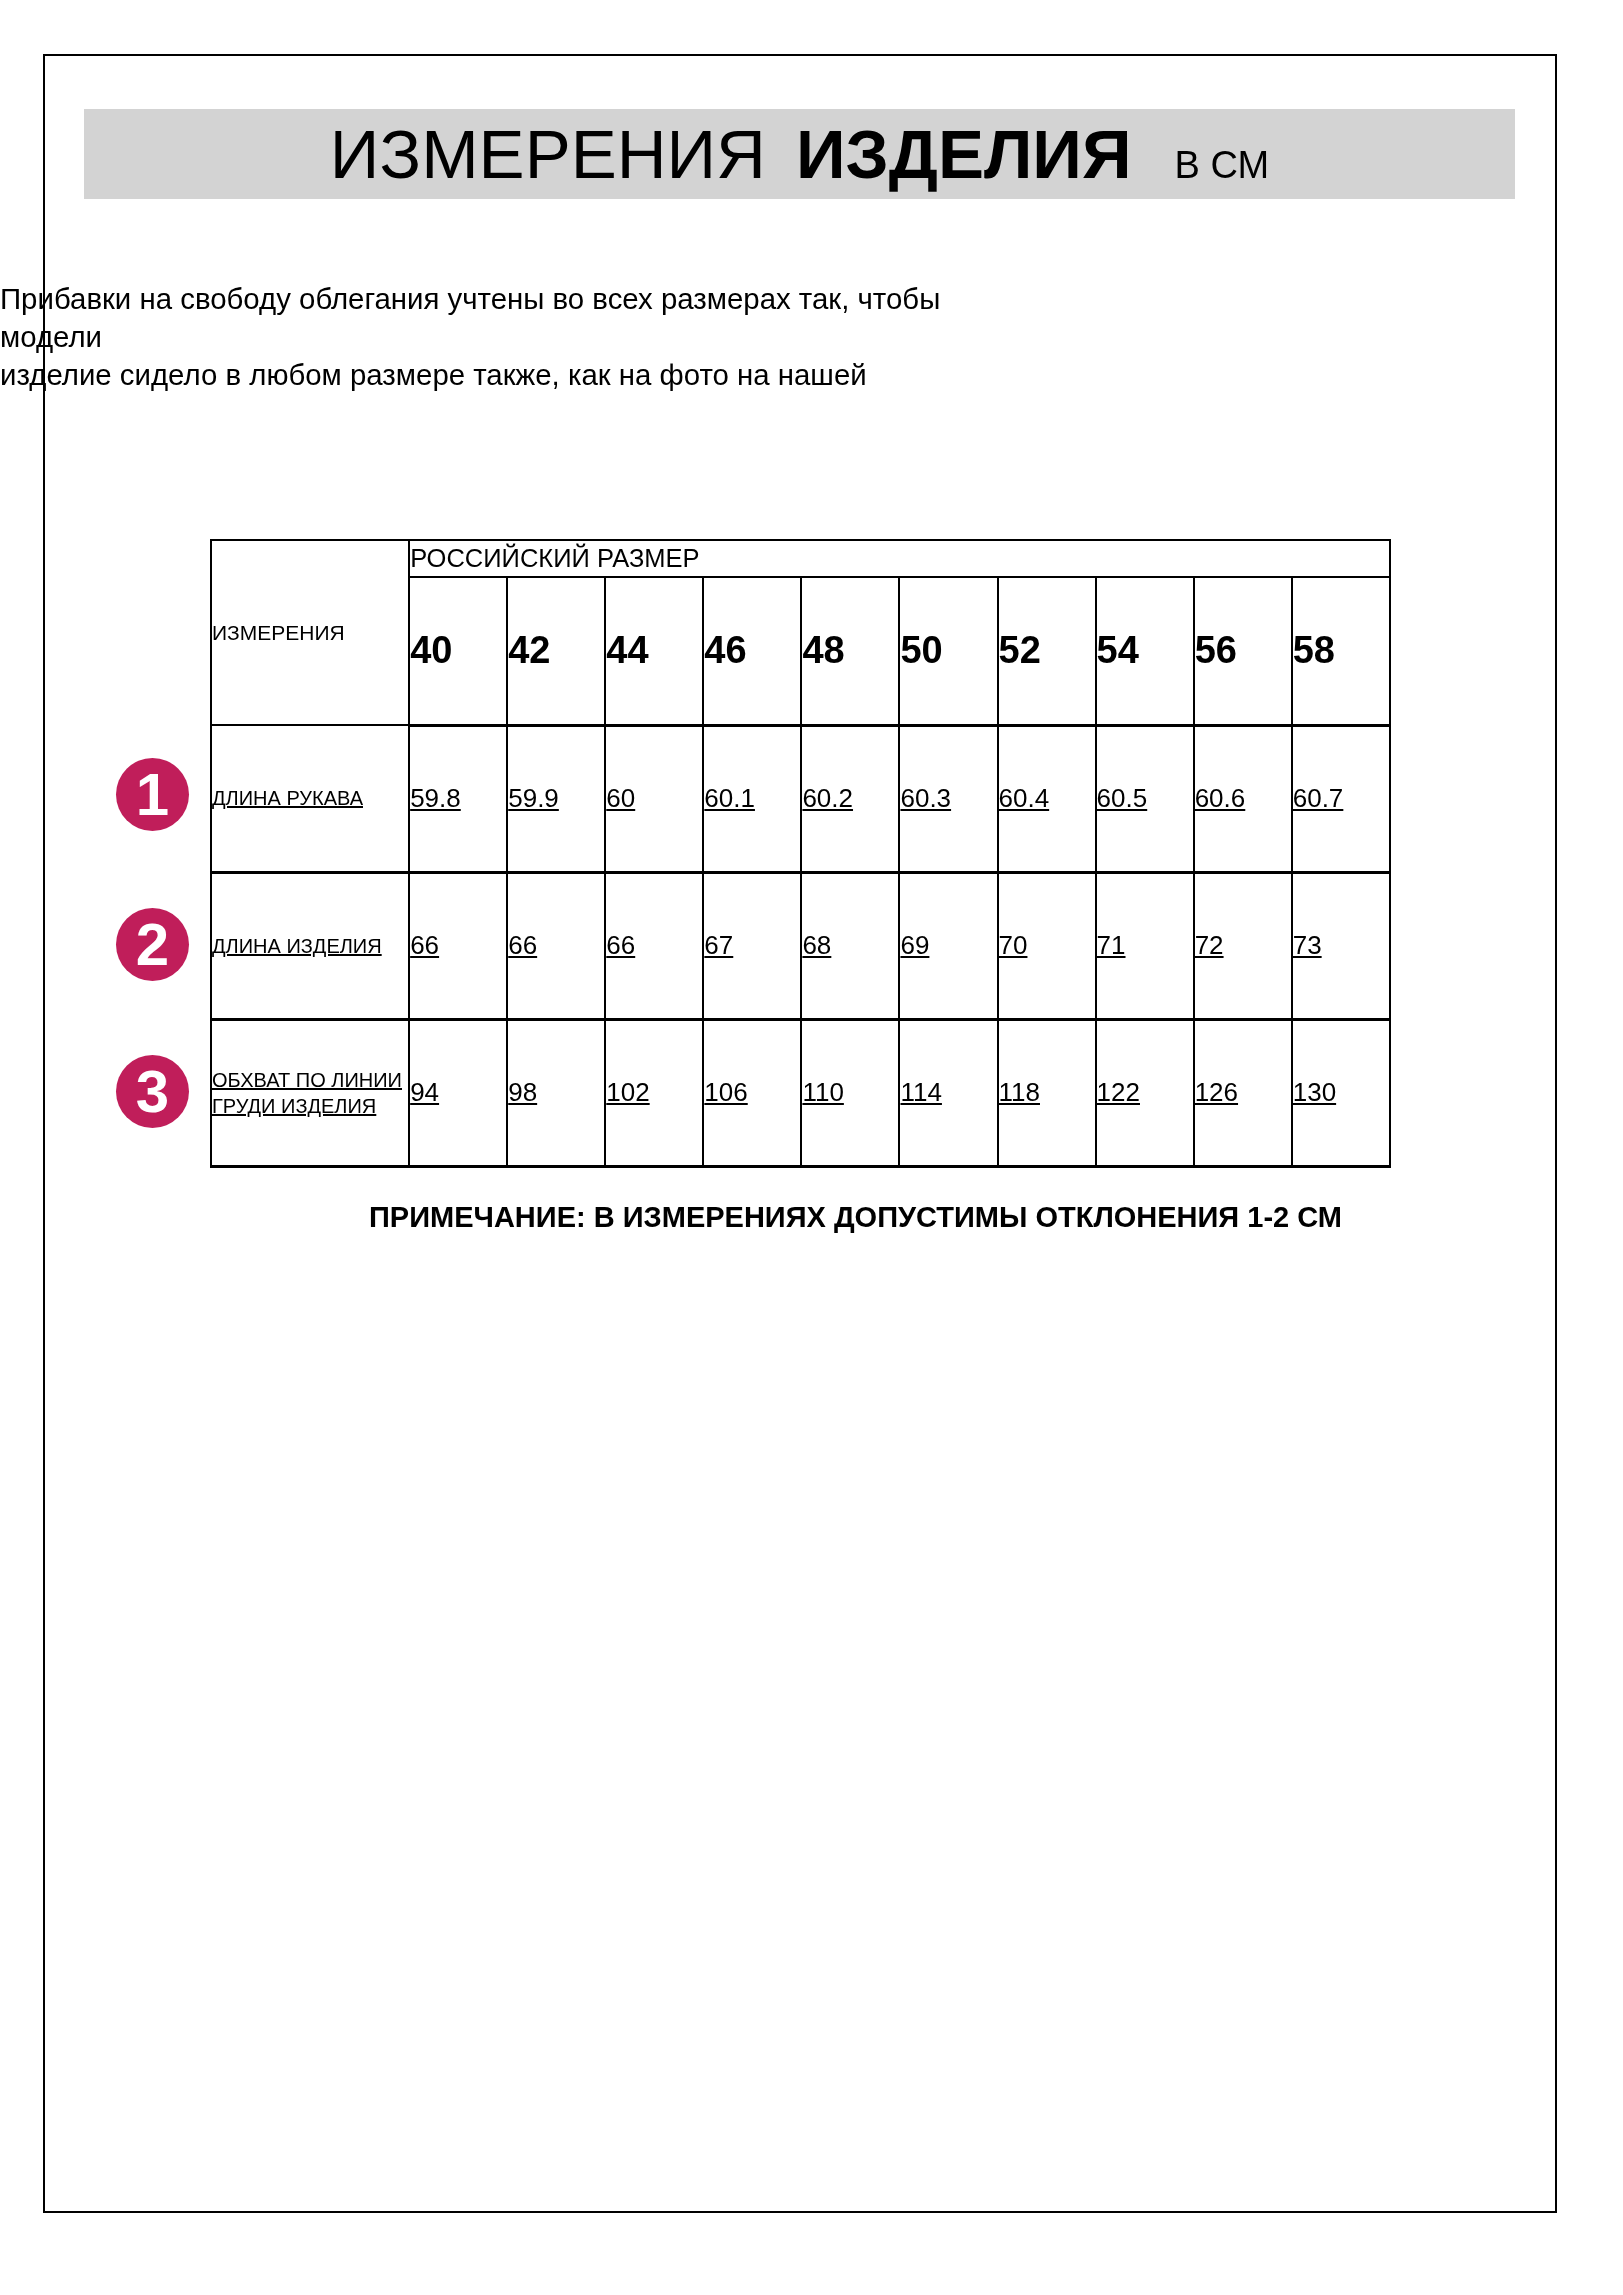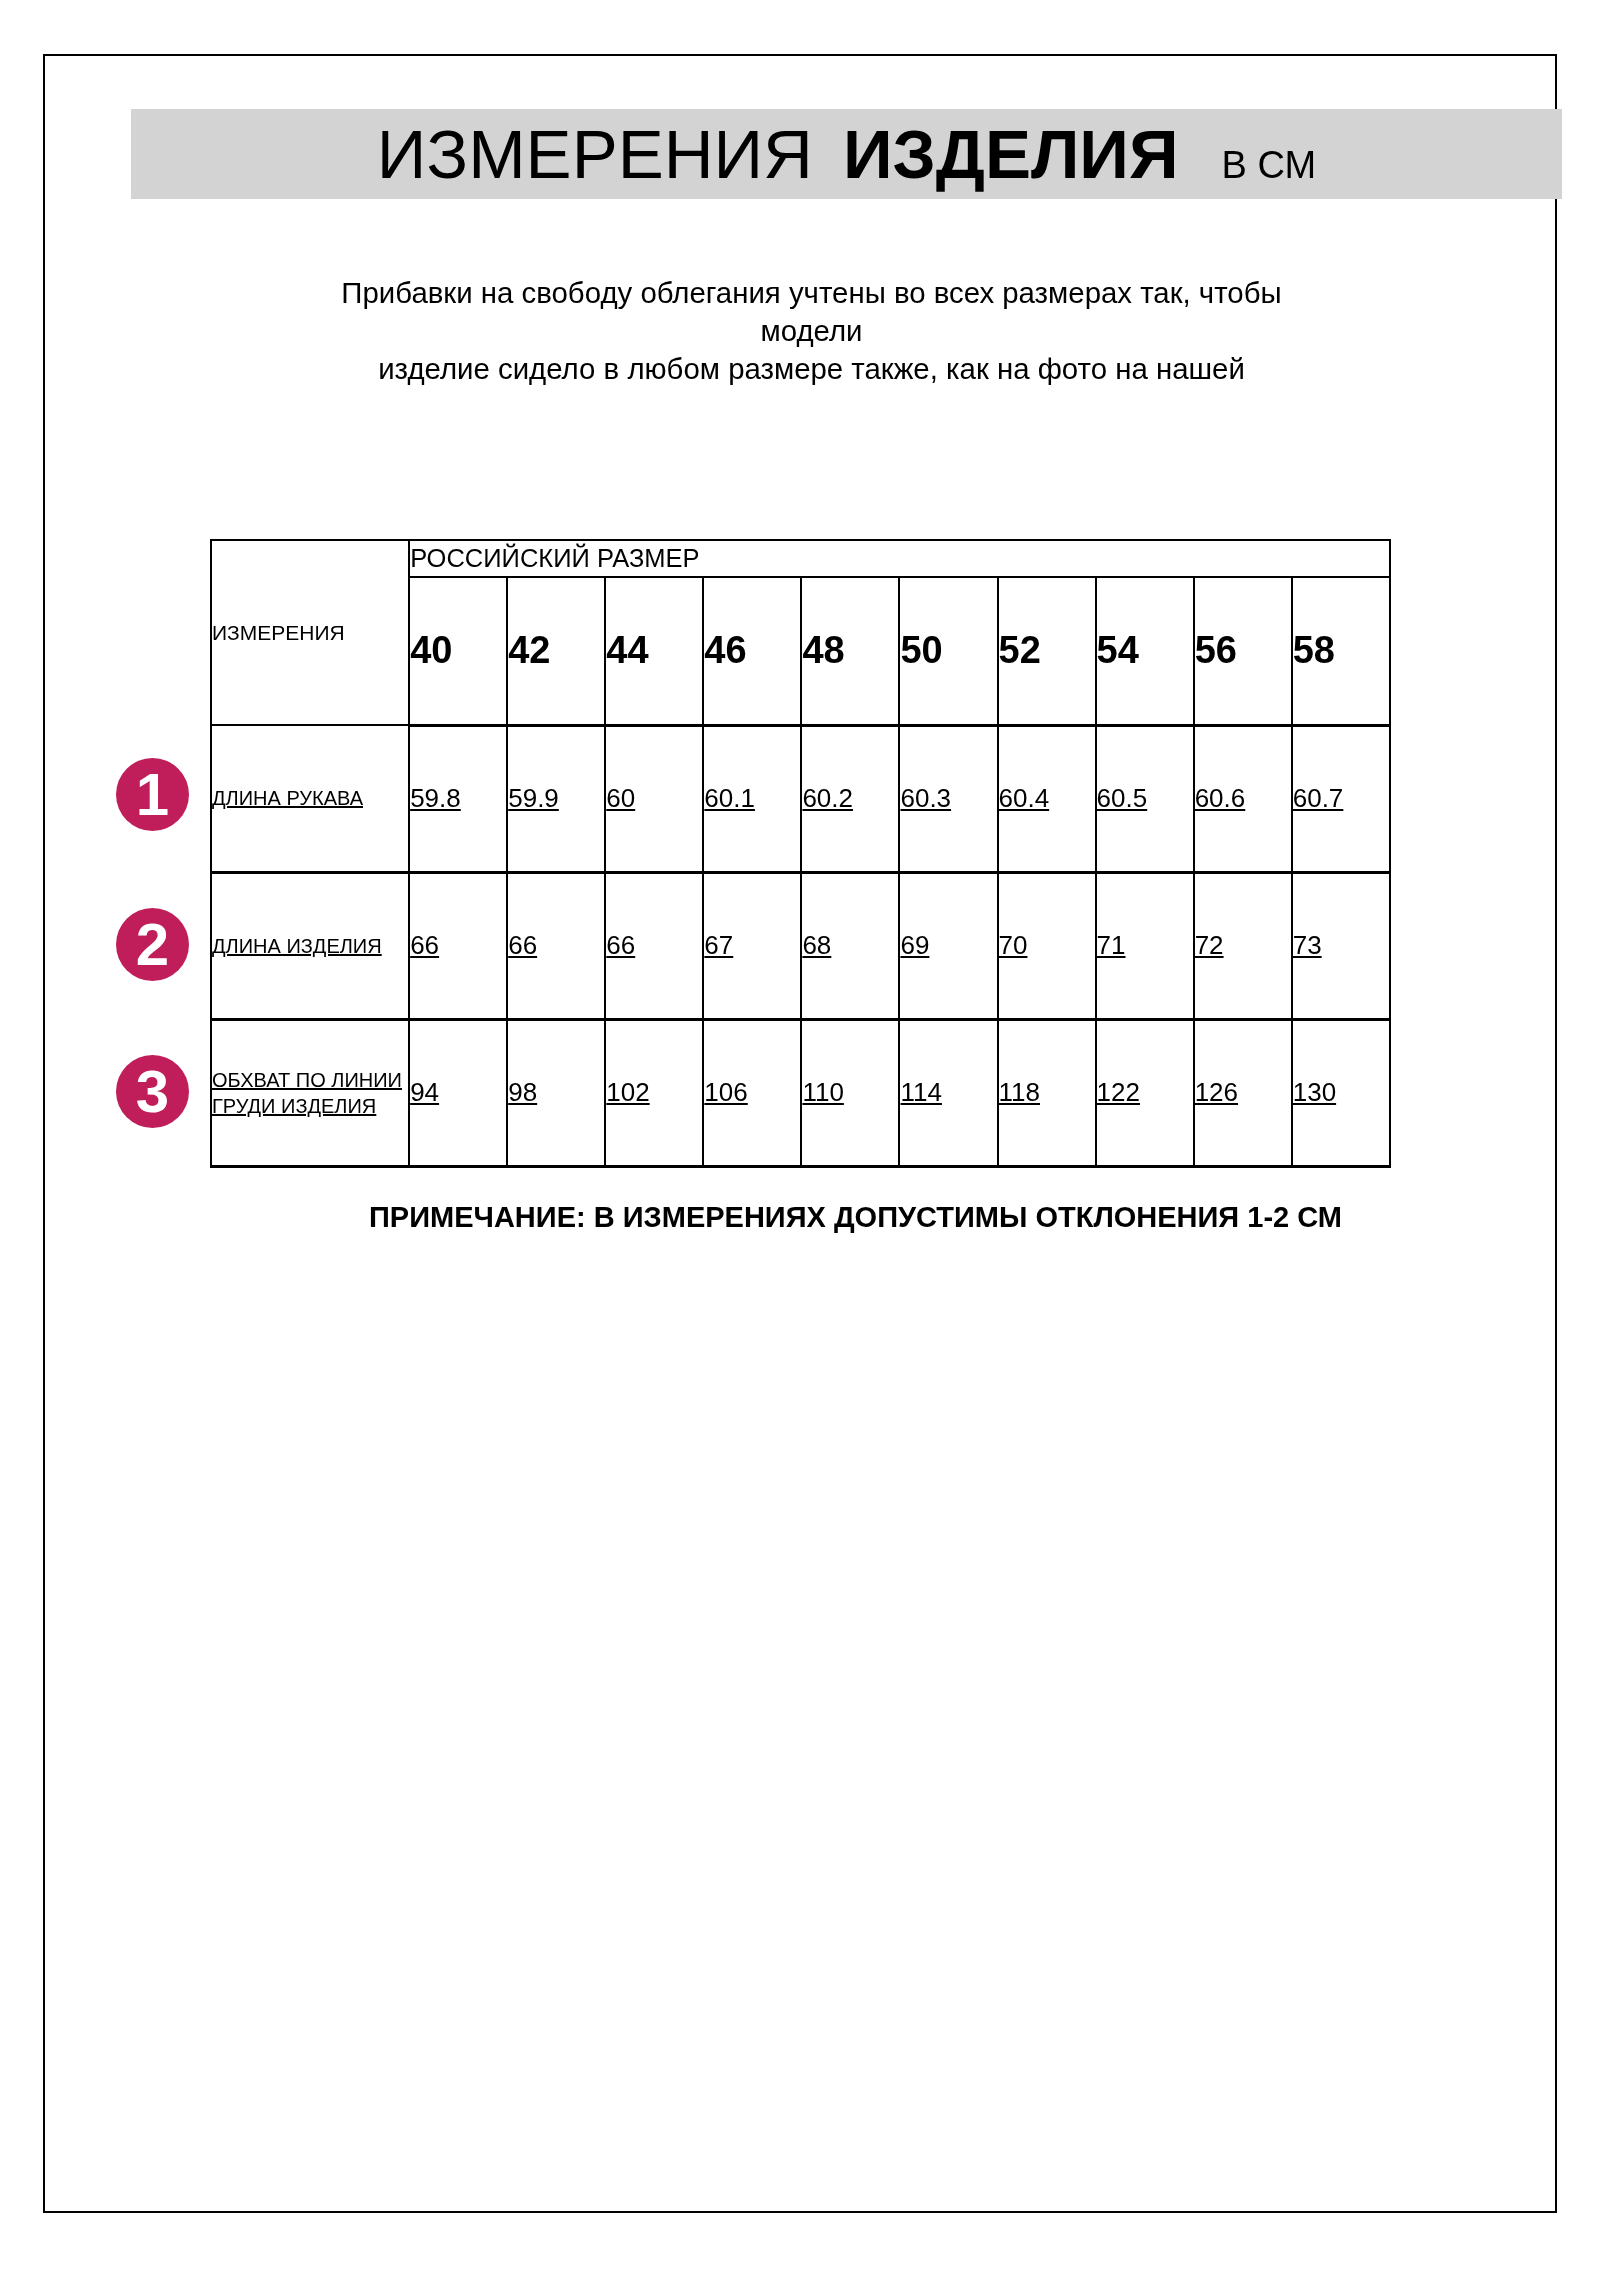--- a/index.html
+++ b/index.html
@@ -17,22 +17,22 @@
   }
   .banner-line { white-space:nowrap; line-height:1; }
   .t-main { font-size:69px; }
   .t-bold { font-size:69px; font-weight:bold; margin-left:30px; }
   .t-unit { font-size:38px; margin-left:43px; text-transform:uppercase; }
   .product-code {
     position:absolute; left:0; top:230px; width:100%;
     text-align:center; font-size:42px; line-height:1;
   }
   .description {
-    position:absolute; left:0; top:274px; width:100%;
-    text-align:center; font-size:29.4px; line-height:38px;
+    position:absolute; left:0; top:280px; width:100%;
+    font-size:29.4px; line-height:38px;
   }
   .m-table {
     position:absolute; left:210px; top:539px; width:1181px;
     border-collapse:collapse; table-layout:fixed;
     border:2.6px solid #000;
   }
   .m-table td {
     border:2px solid #000; text-align:left; vertical-align:middle; padding:0;
   }
   .row-group { height:37px; }
@@ -57,21 +57,21 @@
     text-align:center; font-weight:bold; font-size:29px; line-height:1;margin-left:44px;
   }
 </style>
 </head>
 <body>
 
 <div class="page">
 
   <div class="page-border"></div>
 
-  <div class="banner" style="background: rgb(211, 211, 211); margin-left: 47px;">
+  <div class="banner" style="background: rgb(211, 211, 211);">
     <div class="banner-line">
       <span class="t-main">ИЗМЕРЕНИЯ</span><span class="t-bold">ИЗДЕЛИЯ</span><span class="t-unit">в см</span>
     </div>
   </div>
 
 
   <div class="description">
     <div>Прибавки на свободу облегания учтены во всех размерах так, чтобы</div>
     <div>модели</div>
     <div>изделие сидело в любом размере также, как на фото на нашей</div>

